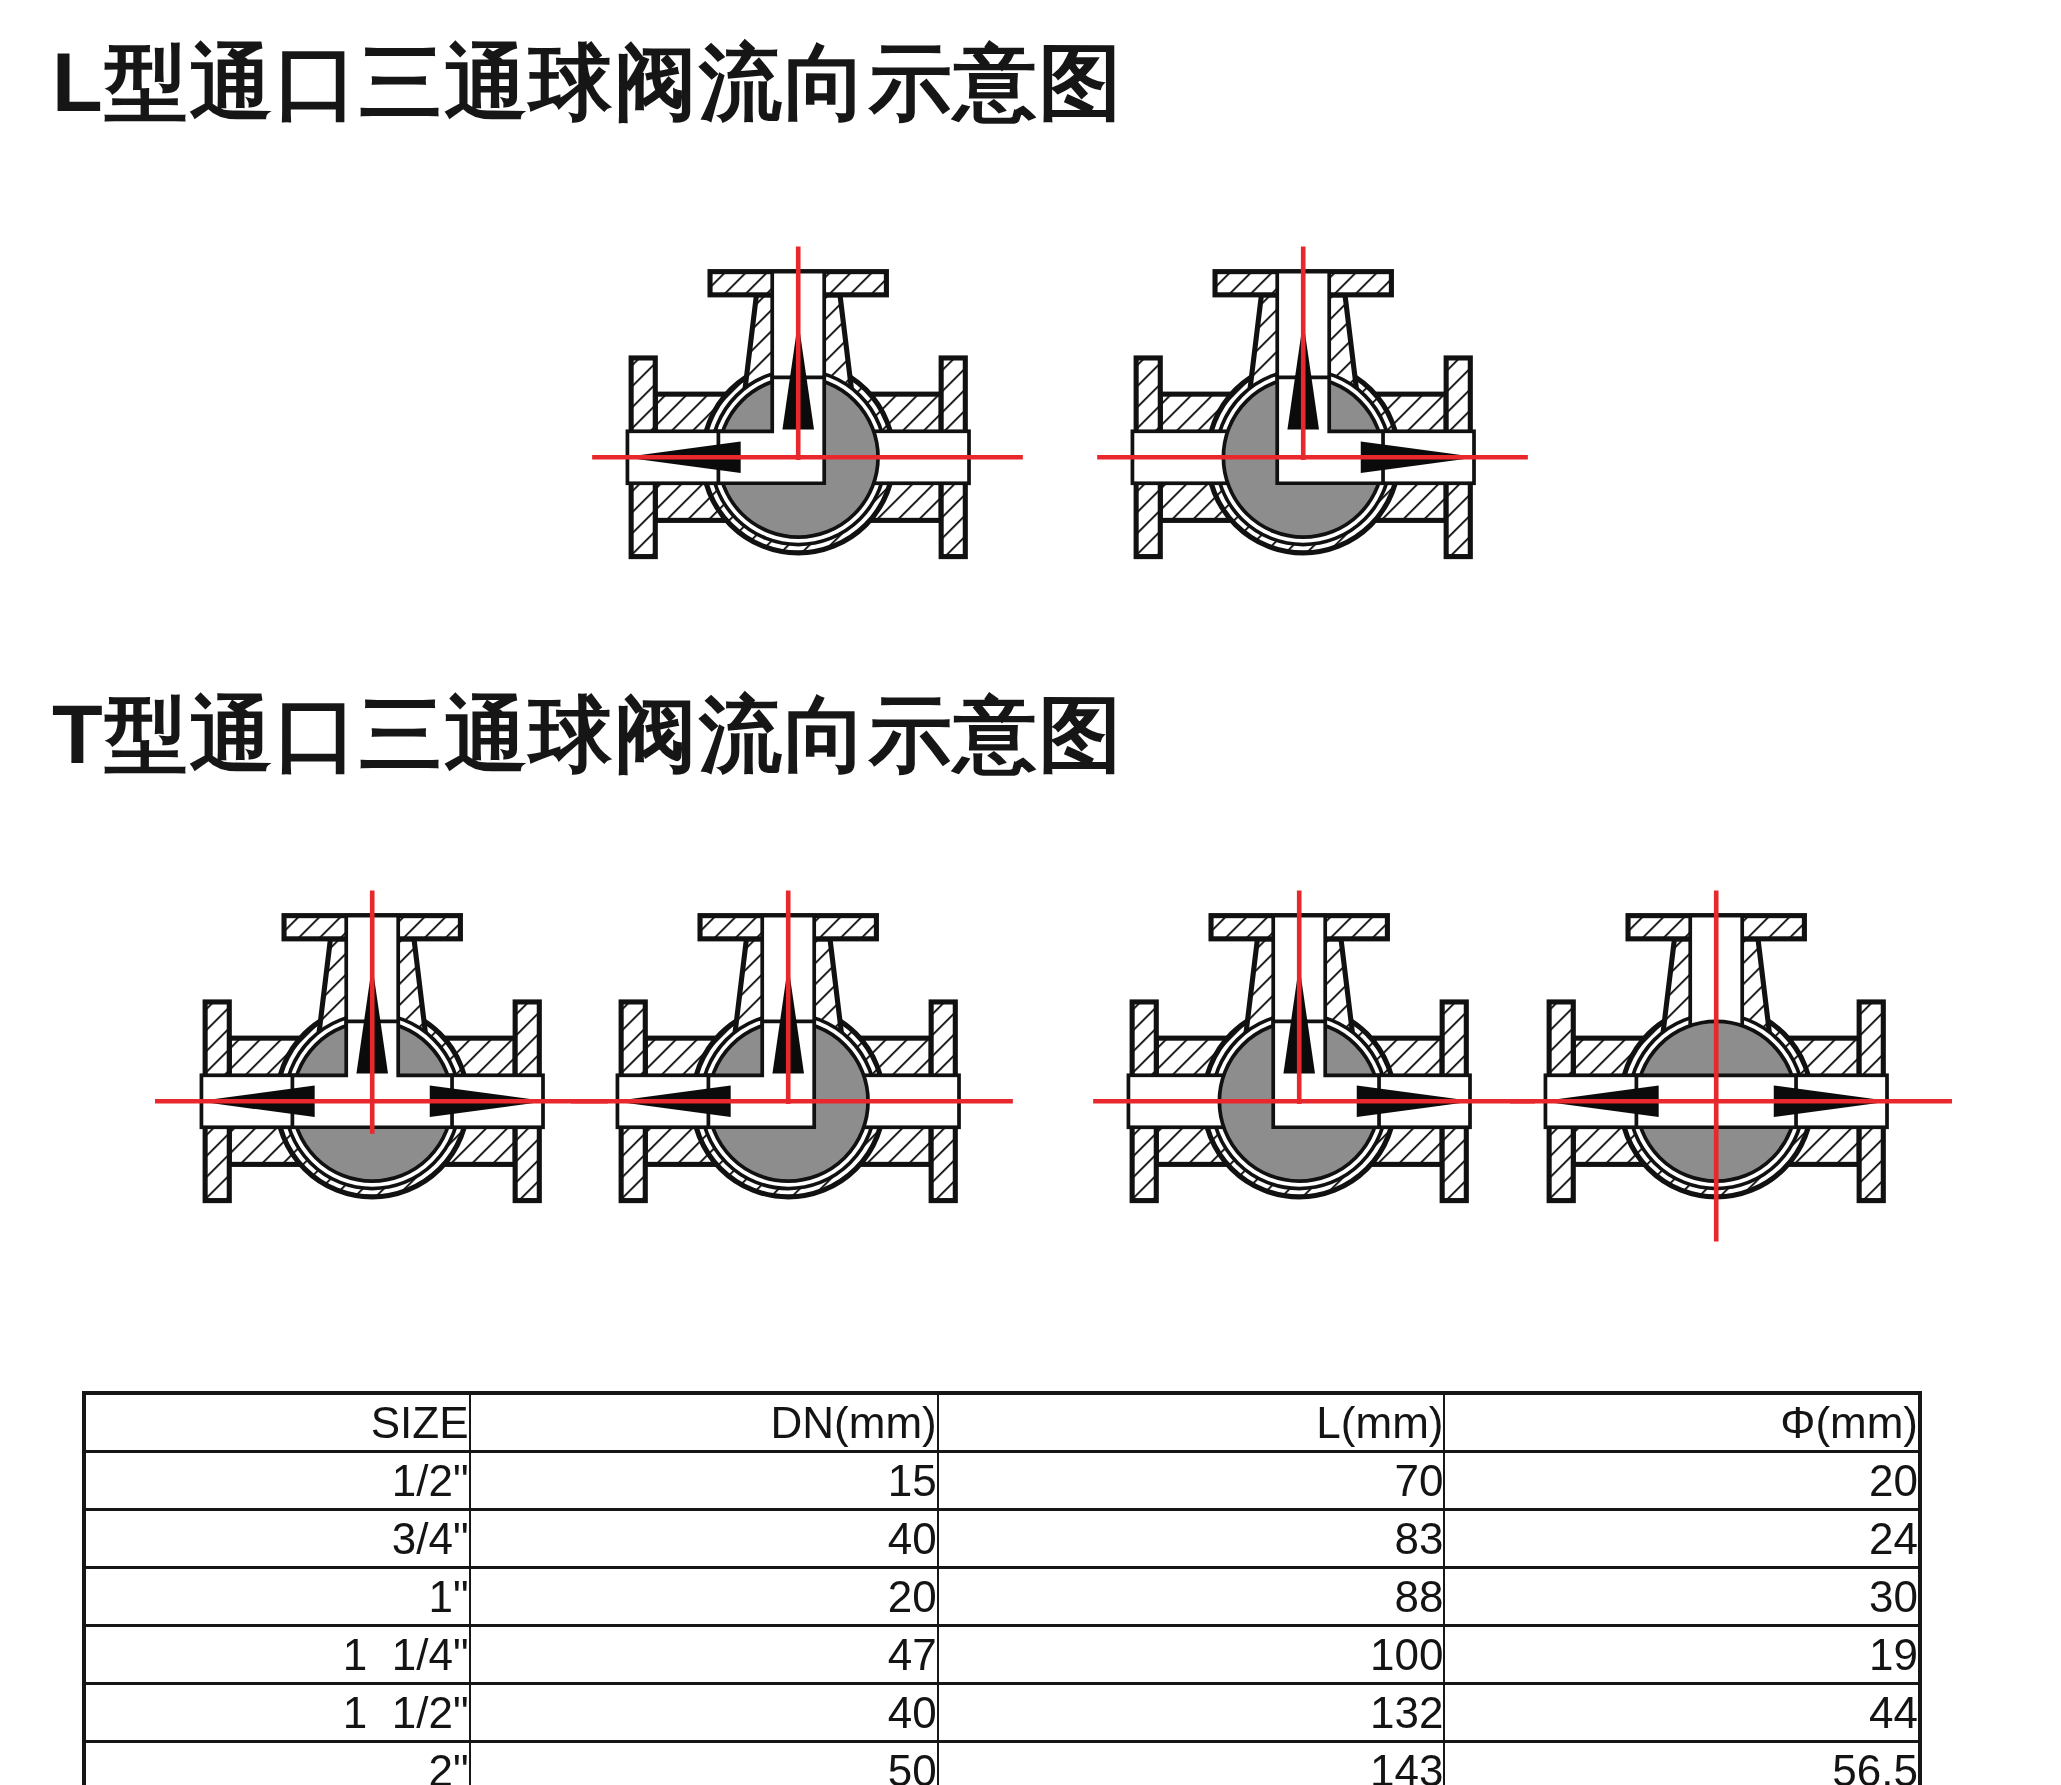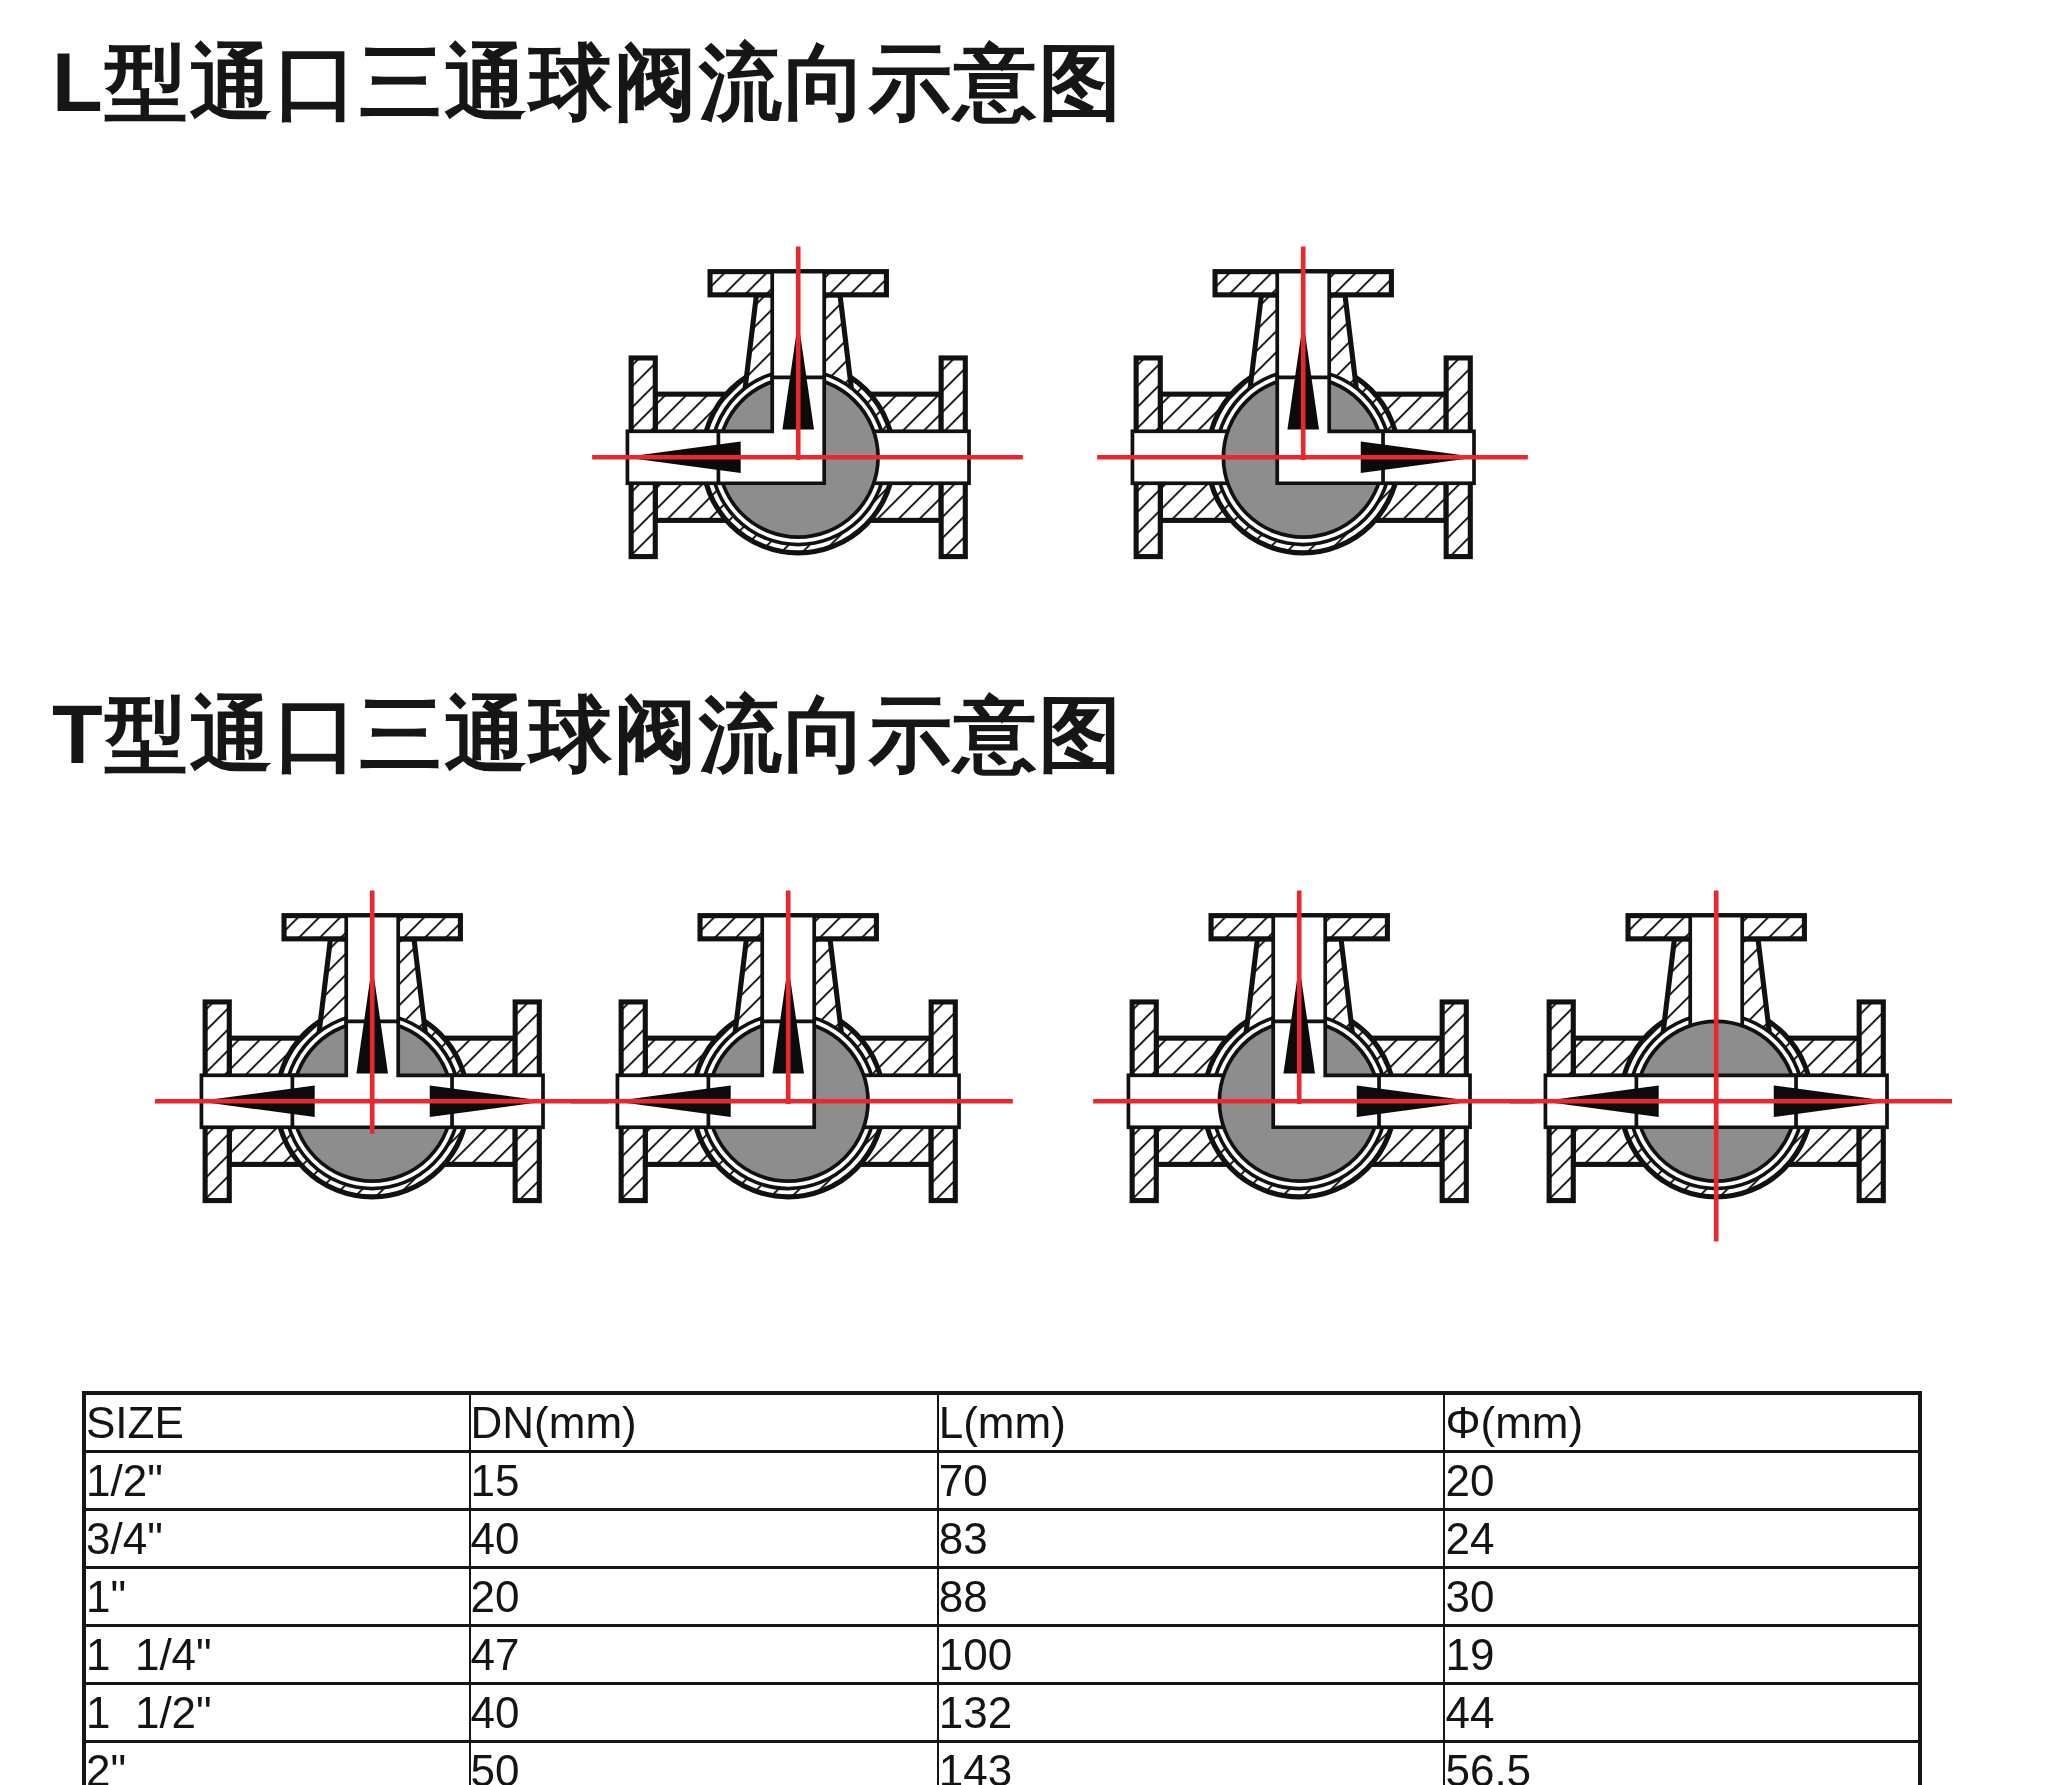--- a/index.html
+++ b/index.html
@@ -22,21 +22,21 @@
 
   .passage{fill:#ffffff;stroke:#111111;stroke-width:4;}
   .red{stroke:#e8282c;stroke-width:5;fill:none;}
   .arrow{fill:#0b0b0b;}
 
   .tbl-wrap{position:absolute;left:82px;top:1391px;}
   table.size-table{border-collapse:collapse;width:1840px;table-layout:fixed;
                    border:4.7px solid #161616;}
   .size-table th,.size-table td{
     border:2.8px solid #161616;border-top-width:3.8px;border-bottom-width:3.8px;
-    height:55px;padding:0;text-align:left;vertical-align:middle;
+    height:55px;padding:0;text-align:right;vertical-align:middle;
     font-size:44px;font-weight:400;white-space:pre;color:#141414;
   }
 </style>
 </head>
 <body>
 
 <svg width="0" height="0" style="position:absolute" aria-hidden="true">
   <defs>
     <pattern id="hatch" width="16" height="16" patternUnits="userSpaceOnUse" patternTransform="rotate(45)">
       <rect width="16" height="16" fill="#ffffff"></rect>

